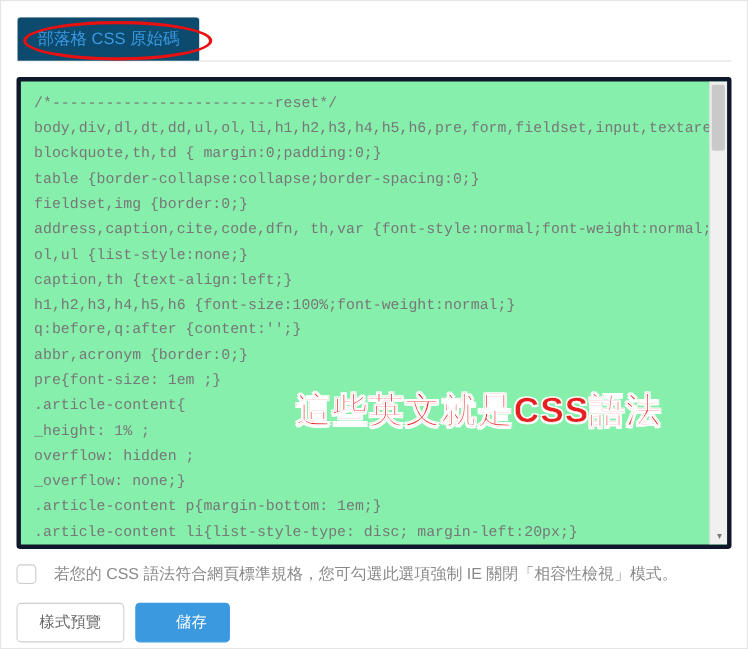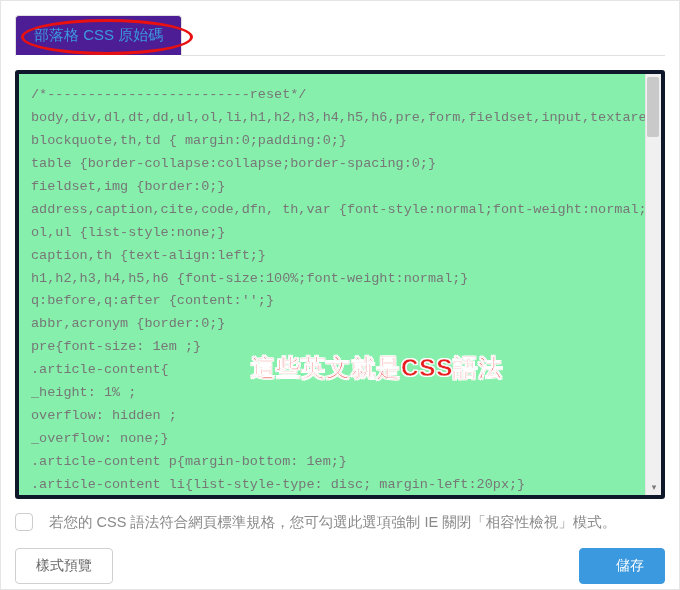--- a/index.html
+++ b/index.html
@@ -25,21 +25,21 @@
       display: inline-block;
       padding: 10px 18px;
       color: #3b99e0;
       font-size: 15px;
       cursor: pointer;
       position: relative;
       border: 1px solid #e0e0e0;
       border-bottom: 1px solid #fff;
       border-top-left-radius: 4px;
       border-top-right-radius: 4px;
-      background: #4c1d95;
+      background: #0c4a6e;
       margin-bottom: -1px;
     }
     .tab-highlight {
       position: absolute;
       border: 3px solid #e81010;
       border-radius: 50%;
       width: 172px;
       height: 36px;
       left: 6px;
       top: 4px;
@@ -86,23 +86,23 @@
       height: 16px;
       display: flex;
       align-items: center;
       justify-content: center;
       font-size: 9px;
       color: #7a7a7a;
     }
     .scrollbar-arrow.down { bottom: 0; }
     .annotation {
       position: absolute;
-      left: 232px;
+      left: 250px;
       top: 278px;
-      font-size: 24px;
+      font-size: 32px;
       font-weight: 700;
       color: #e62020;
       -webkit-text-stroke: 0.5px #ffffff;
       text-shadow:
         -1px -1px 0 #fff,
          1px -1px 0 #fff,
         -1px  1px 0 #fff,
          1px  1px 0 #fff;
       letter-spacing: 1px;
     }
@@ -120,21 +120,21 @@
       width: 18px;
       height: 18px;
       border: 1px solid #ccc;
       border-radius: 4px;
       background: #fff;
       margin-top: 2px;
       cursor: pointer;
     }
     .button-row {
       display: flex;
-      justify-content: space-between;
+      justify-content: flex-start;
       gap: 10px;
       margin-top: 14px;
     }
     .btn {
       padding: 8px 20px;
       font-size: 14px;
       border-radius: 4px;
       cursor: pointer;
       border: 1px solid transparent;
     }

